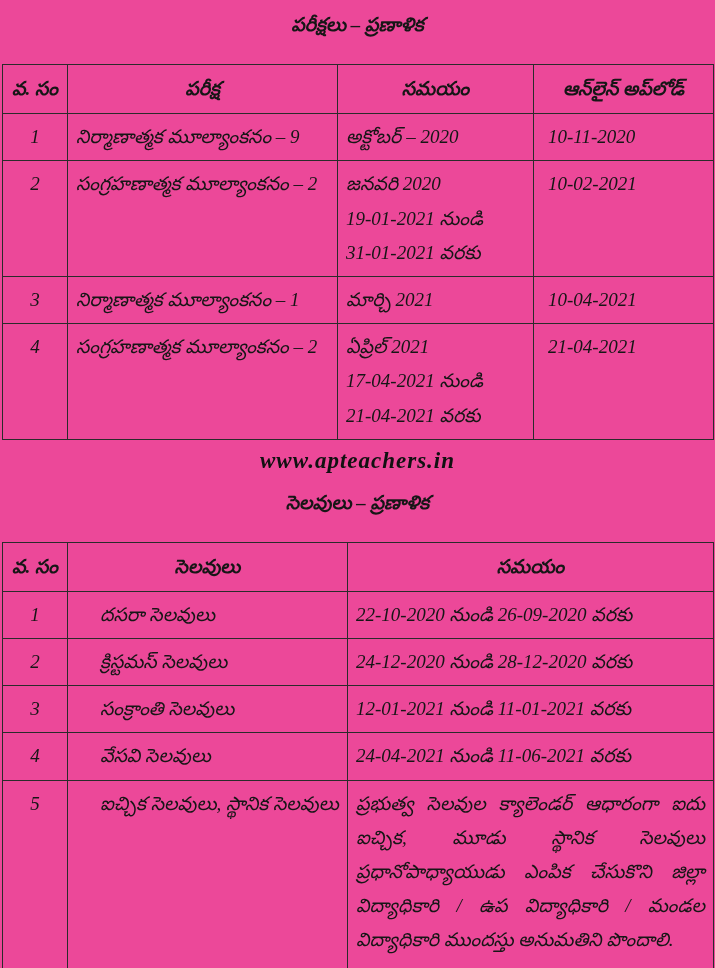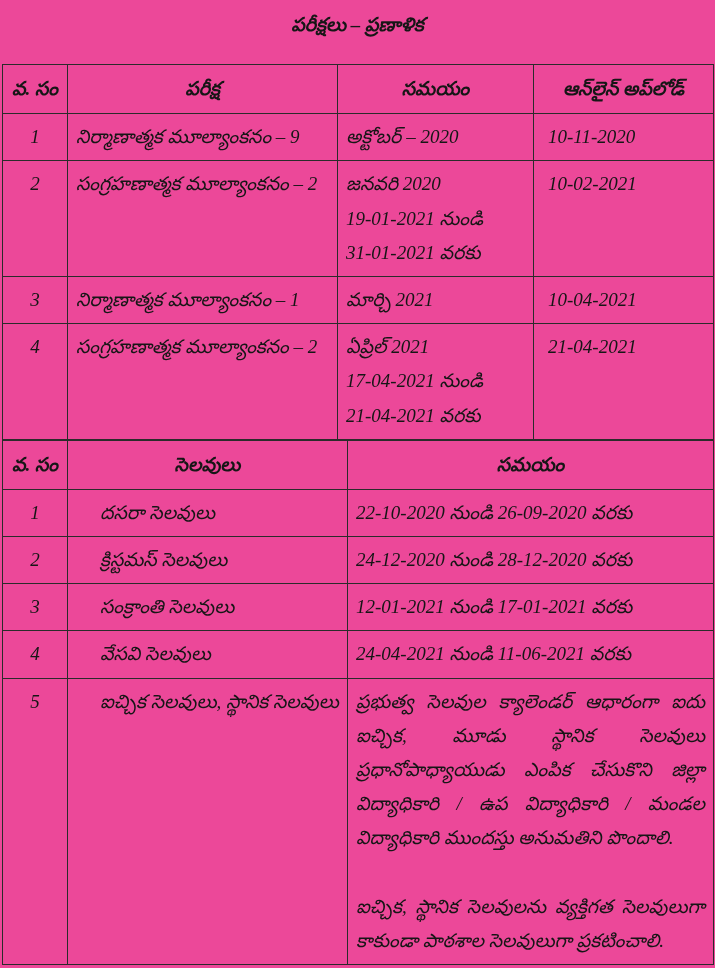--- a/index.html
+++ b/index.html
@@ -121,21 +121,23 @@
         <td class="sno">4</td>
         <td>సంగ్రహణాత్మక  మూల్యాంకనం  –  2</td>
         <td class="preline">ఏప్రిల్  2021
 17-04-2021  నుండి
 21-04-2021  వరకు</td>
         <td class="upload">21-04-2021</td>
       </tr>
     </tbody>
   </table>
 
+  <div class="watermark">www.apteachers.in</div>
 
+  <div class="section-title second">సెలవులు  – ప్రణాళిక</div>
 
   <table class="grid holidays">
     <colgroup>
       <col class="c-sno">
         <col class="c-name">
         <col class="c-time">
     </colgroup>
     <thead>
       <tr>
         <th>వ. సం</th>
@@ -150,21 +152,21 @@
         <td>22-10-2020  నుండి  26-09-2020  వరకు</td>
       </tr>
       <tr>
         <td class="sno">2</td>
         <td class="holiday-name">క్రిస్టమస్  సెలవులు</td>
         <td>24-12-2020  నుండి  28-12-2020  వరకు</td>
       </tr>
       <tr>
         <td class="sno">3</td>
         <td class="holiday-name">సంక్రాంతి  సెలవులు</td>
-        <td>12-01-2021  నుండి  17-01-2021  వరకు</td>
+        <td>12-01-2021  నుండి  11-01-2021  వరకు</td>
       </tr>
       <tr>
         <td class="sno">4</td>
         <td class="holiday-name">వేసవి  సెలవులు</td>
         <td>24-04-2021  నుండి  11-06-2021  వరకు</td>
       </tr>
       <tr>
         <td class="sno">5</td>
         <td class="holiday-name">ఐచ్చిక  సెలవులు,  స్థానిక  సెలవులు</td>
         <td class="preline desc">ప్రభుత్వ సెలవుల క్యాలెండర్ ఆధారంగా ఐదు ఐచ్చిక, మూడు స్థానిక సెలవులు ప్రధానోపాధ్యాయుడు ఎంపిక చేసుకొని జిల్లా విద్యాధికారి / ఉప విద్యాధికారి / మండల విద్యాధికారి ముందస్తు అనుమతిని పొందాలి.

